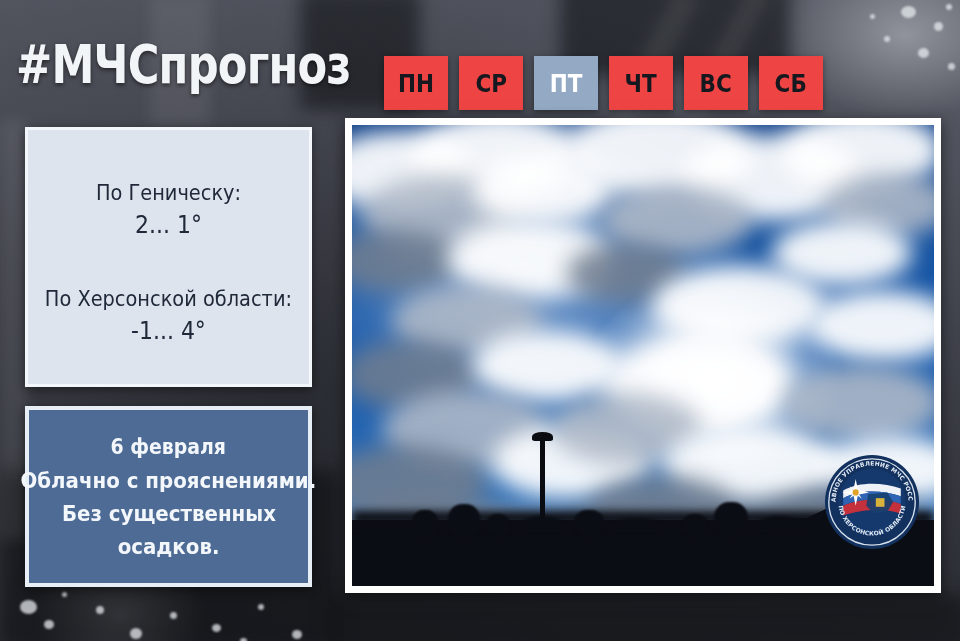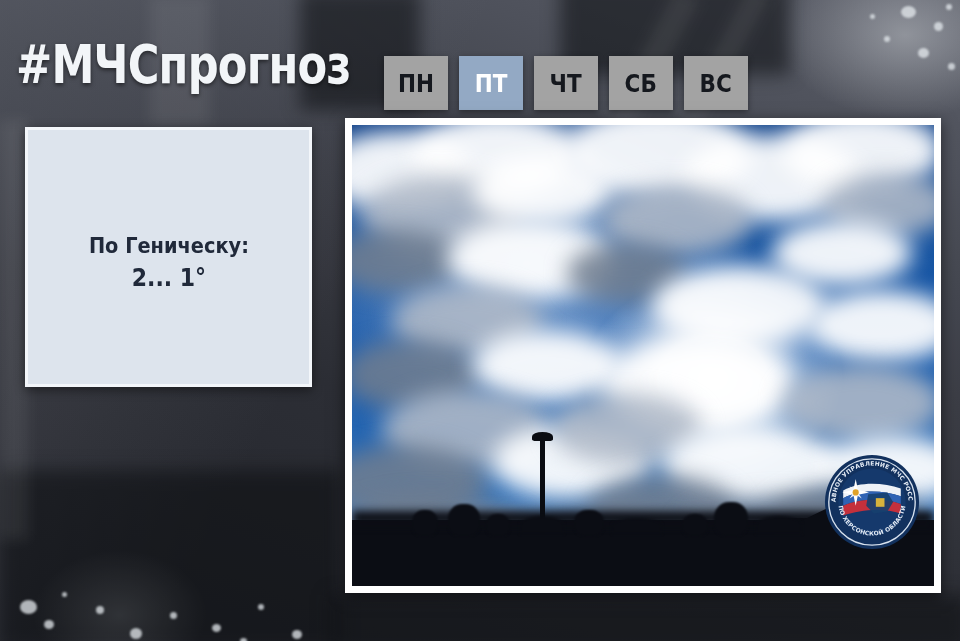--- a/index.html
+++ b/index.html
@@ -72,21 +72,21 @@
   #days {
     position: absolute;
     left: 384px;
     top: 56px;
     display: flex;
     gap: 11px;
   }
   .day {
     width: 64px;
     height: 54px;
-    background: #a3a3a3;
+    background: #ef4444;
     display: flex;
     align-items: center;
     justify-content: center;
     font-family: "DejaVu Sans", sans-serif;
     font-weight: 700;
     font-size: 25px;
     color: #15181e;
     transform: none;
     box-shadow: 0 2px 6px rgba(0,0,0,.40);
   }
@@ -111,21 +111,21 @@
     display: flex;
     flex-direction: column;
     align-items: center;
     justify-content: center;
     gap: 30px;
     box-shadow: 0 3px 10px rgba(0,0,0,.45);
   }
   .temp-block {
     text-align: center;
     font-family: "DejaVu Sans", sans-serif;
-    font-weight: 700;
+    font-weight: 400;
     color: #20293a;
     margin-top: 12px;
   }
   .temp-place {
     font-size: 22px;
     line-height: 30px;
     transform: scaleX(.88);
     white-space: nowrap;
   }
   .temp-value {
@@ -307,41 +307,54 @@
     <div class="speck" style="left:62px;  top:592px; width:5px;  height:5px;"></div>
     <div class="speck" style="left:240px; top:638px; width:7px;  height:6px;"></div>
   </div>
 
   <div id="title">#МЧСпрогноз</div>
 
   <div id="days">
     <div class="day">
         <span>ПН</span>
       </div>
+    <div class="day">
+        <span>СР</span>
+      </div>
     <div class="day active">
         <span>ПТ</span>
       </div>
     <div class="day">
         <span>ЧТ</span>
       </div>
     <div class="day">
+        <span>ВС</span>
+      </div>
+    <div class="day">
         <span>СБ</span>
-      </div>
-    <div class="day">
-        <span>ВС</span>
       </div>
   </div>
 
   <div id="temp-panel">
     <div class="temp-block">
       <div class="temp-place">По Геническу:</div>
       <div class="temp-value">2... 1°</div>
     </div>
+    <div class="temp-block">
+      <div class="temp-place">По Херсонской  области:</div>
+      <div class="temp-value">-1... 4°</div>
+    </div>
   </div>
 
+  <div id="forecast-panel">
+    <div class="fc-line date">6 февраля</div>
+    <div class="fc-line">Облачно с прояснениями.</div>
+    <div class="fc-line">Без существенных</div>
+    <div class="fc-line">осадков.</div>
+  </div>
 
   <div id="photo-frame">
     <div id="photo">
       <div id="sky"></div>
 
       <div class="cloud cw" style="left:-30px; top:6px;   width:150px; height:80px;"></div>
       <div class="cloud cw" style="left:60px;  top:-12px; width:170px; height:85px;"></div>
       <div class="cloud cg" style="left:10px;  top:50px;  width:160px; height:80px;"></div>
       <div class="cloud cw" style="left:120px; top:30px;  width:140px; height:70px;"></div>
       <div class="cloud cd" style="left:-20px; top:105px; width:130px; height:62px;"></div>

